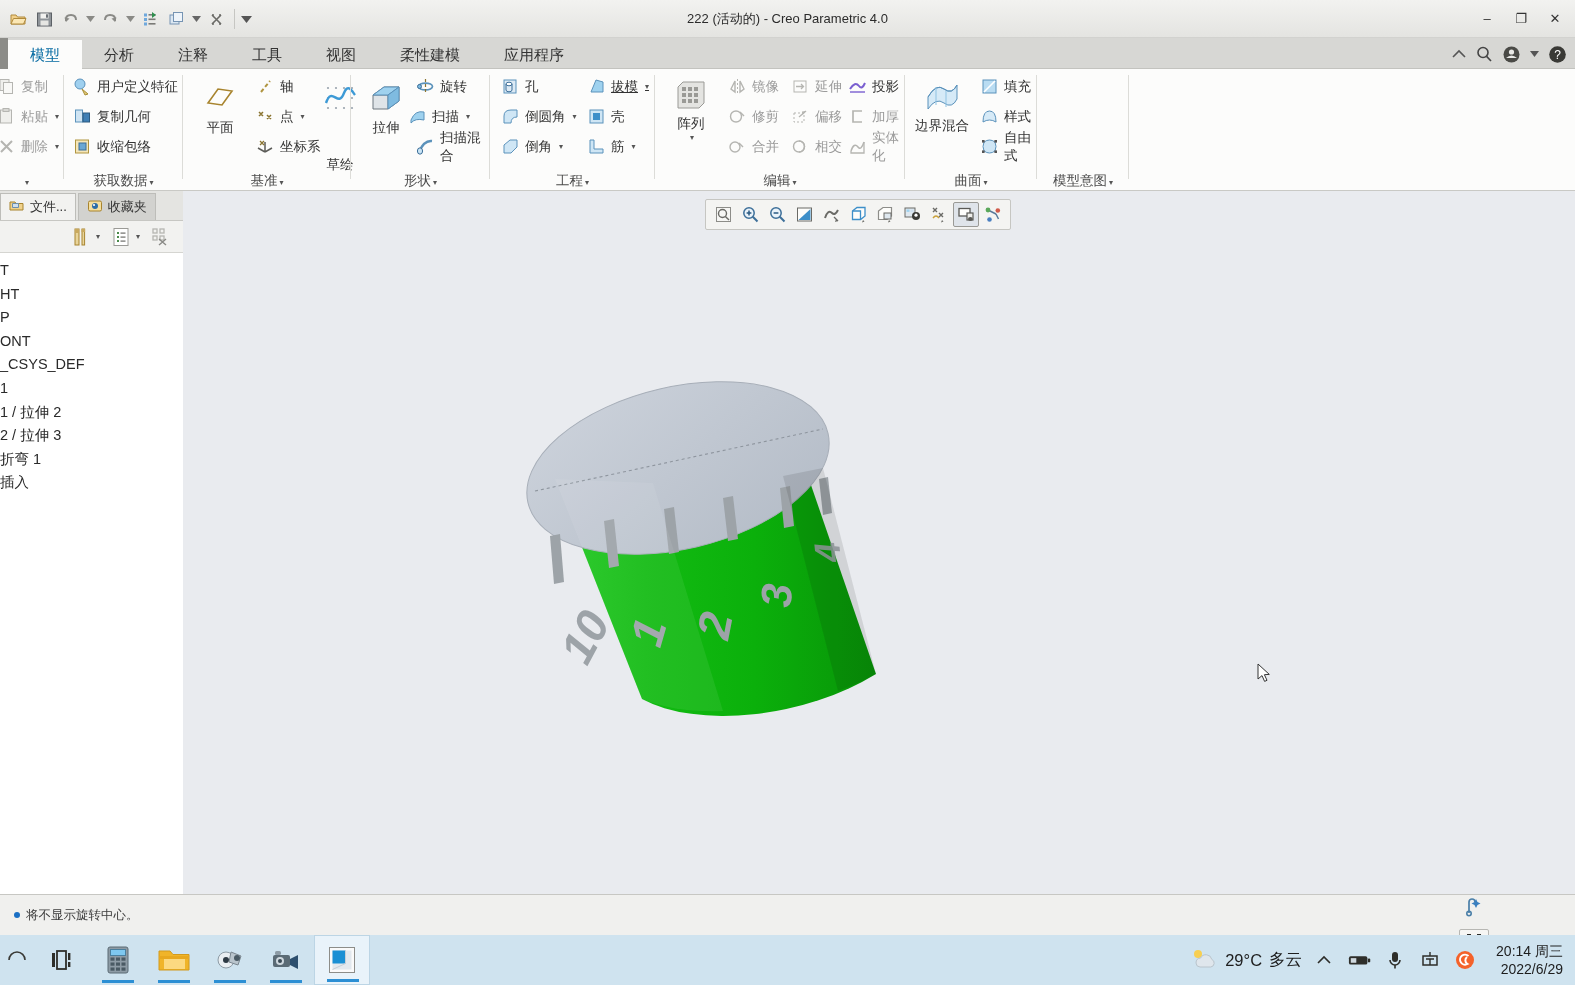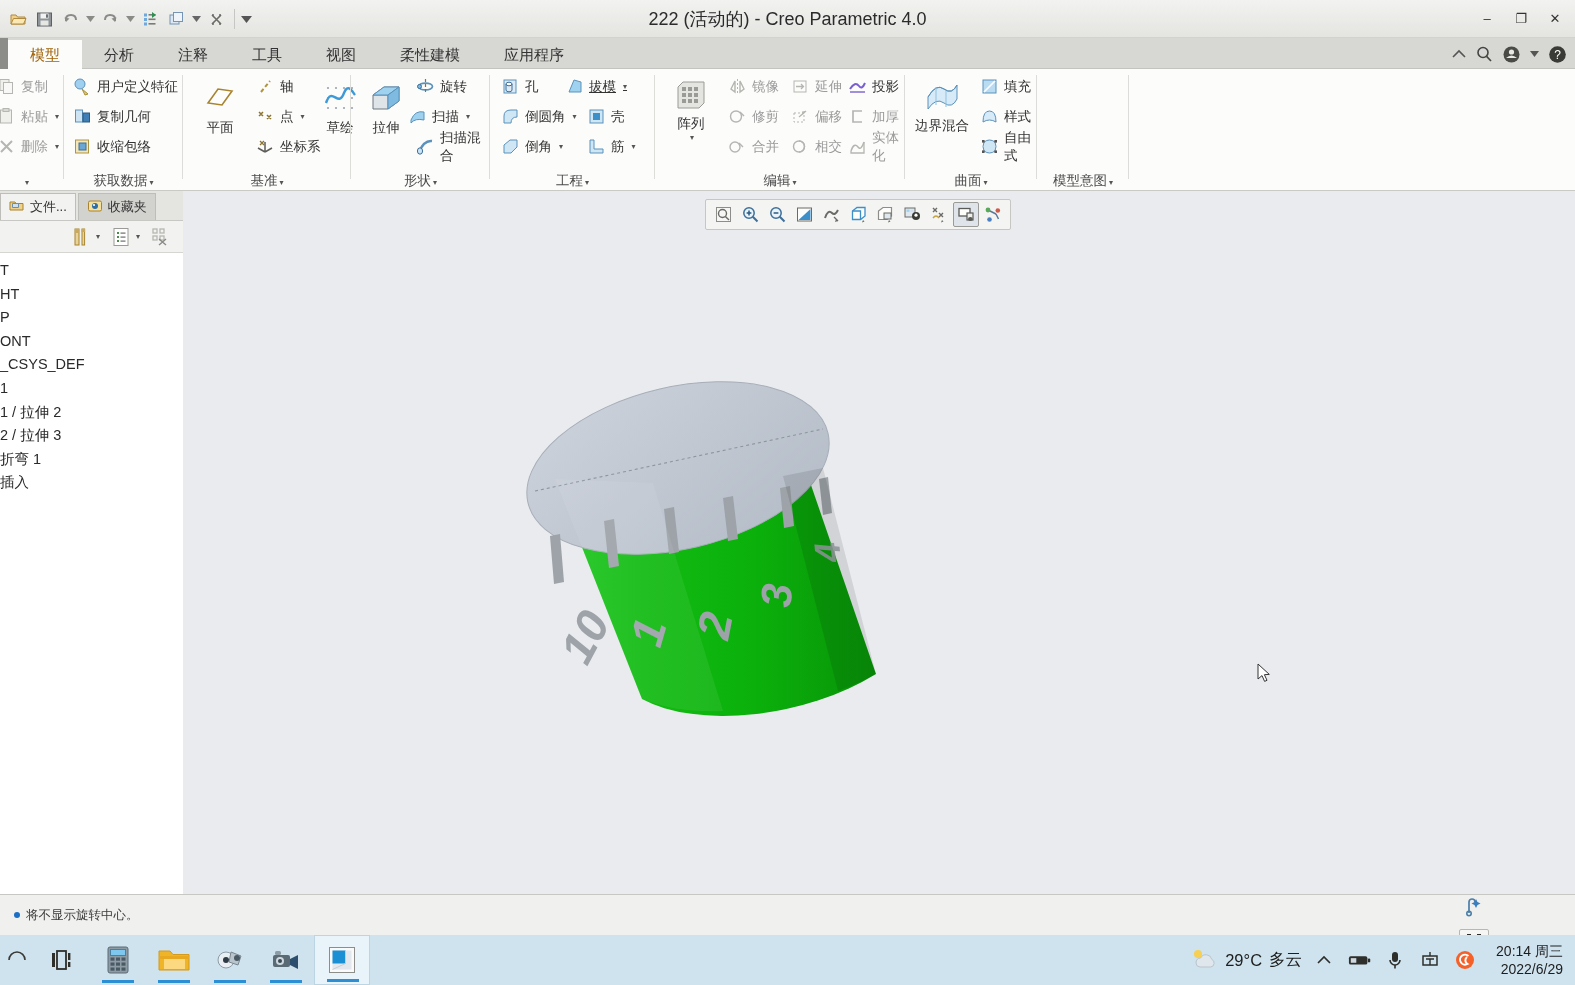--- a/index.html
+++ b/index.html
@@ -16,37 +16,37 @@
     background:linear-gradient(#f2f2f0,#e4e4e1);
     border-bottom:1px solid #d2d2cf;
   }
   .qat{ position:absolute; left:6px; top:4px; height:30px; display:flex; align-items:center; gap:1px;}
   .qat .qbtn{ width:25px;height:26px; display:flex;align-items:center;justify-content:center;
      border:1px solid transparent; border-radius:2px; cursor:default;}
   .qat .caret{ width:13px;height:26px;display:flex;align-items:center;justify-content:center;}
   .qat .sep{ width:1px;height:20px;background:#c6c6c2;margin:0 4px;}
   .wintitle{
     position:absolute; left:0; top:0; width:1575px; height:38px; line-height:38px;
-    text-align:center; font-size:18px; color:#2b2b2b; pointer-events:none;
+    text-align:center; font-size:13px; color:#2b2b2b; pointer-events:none;
   }
   .winbtns{ position:absolute; right:4px; top:4px; display:flex; gap:2px; }
   .winbtns div{ width:32px;height:28px;display:flex;align-items:center;justify-content:center;
     font-size:13px;color:#333; }
 
   
   .tabstrip{
     position:absolute; left:0; top:38px; width:1575px; height:31px;
     background:#d7d7d4; border-bottom:1px solid #c3c3bf;
   }
   .tabs{ position:absolute; left:8px; top:0; height:31px; display:flex; align-items:flex-end; }
   .tab{
     height:29px; padding:0 22px; line-height:29px; font-size:15px; color:#333;
     background:transparent; cursor:default;
   }
-  .tab.active{ background:#fcfcfb; color:#a16207; }
+  .tab.active{ background:#fcfcfb; color:#0369a1; }
   .tabstrip .leftnub{position:absolute;left:0;top:0;width:8px;height:31px;background:#8c8c88;}
   .rhelp{ position:absolute; right:8px; top:3px; height:26px; display:flex; align-items:center; gap:9px; color:#444;}
   .rhelp span{display:flex;align-items:center;justify-content:center;}
 
   
   .ribbon{
     position:absolute; left:0; top:69px; width:1575px; height:122px;
     background:#fcfcfb; border-bottom:1px solid #c9c9c5;
   }
   .rgroup{ position:absolute; top:0; height:122px; }
@@ -360,21 +360,21 @@
           <span>点</span>
           <span class="arw">▾</span>
         </div>
         <div class="smallitem" style="left:70px; top:64px;">
           <span class="ico"><svg width="19" height="19">
                 <path d="M9 15V5M9 15L2 11M9 15l7-4" stroke="#5c5c58" stroke-width="1.5"></path>
                 <path d="M4 4l4 4M8 4l-4 4" stroke="#8a7430" stroke-width="1.3"></path>
               </svg></span>
           <span>坐标系</span>
         </div>
-        <div class="bigitem" style="left:128px; top:12px;">
+        <div class="bigitem" style="left:128px; top:12px;gap:37px;">
           <span class="icoL"><svg width="36" height="36" viewBox="0 0 36 36">
                 <g fill="#9aa4ae">
                   <circle cx="6" cy="7" r="1.1"></circle>
                   <circle cx="14" cy="7" r="1.1"></circle>
                   <circle cx="22" cy="7" r="1.1"></circle>
                   <circle cx="30" cy="7" r="1.1"></circle>
                   <circle cx="6" cy="17" r="1.1"></circle>
                   <circle cx="30" cy="17" r="1.1"></circle>
                   <circle cx="6" cy="27" r="1.1"></circle>
                   <circle cx="14" cy="27" r="1.1"></circle>
@@ -432,21 +432,21 @@
     <div class="rgroup" style="left:490px;width:165px;">
       <div class="gbody">
         <div class="smallitem" style="left:8px; top:4px;">
           <span class="ico"><svg width="19" height="19">
                 <rect x="3" y="3" width="12" height="13" fill="#dceaf5" stroke="#5b92bb"></rect>
                 <ellipse cx="8" cy="7" rx="3" ry="1.8" fill="#fff" stroke="#3d6f99"></ellipse>
                 <path d="M5 7v6a3 1.8 0 006 0V7" fill="none" stroke="#3d6f99"></path>
               </svg></span>
           <span>孔</span>
         </div>
-        <div class="smallitem" style="left:72px; top:4px;text-decoration:underline;">
+        <div class="smallitem" style="left:94px; top:4px;text-decoration:underline;">
           <span class="ico"><svg width="19" height="19">
                 <path d="M4 15 L9 3 L16 5 L16 15 Z" fill="#9fd2ef" stroke="#5b92bb"></path>
               </svg></span>
           <span>拔模</span>
           <span class="arw">▾</span>
         </div>
         <div class="smallitem" style="left:8px; top:34px;">
           <span class="ico"><svg width="19" height="19">
                 <path d="M3 16 L3 9 Q3 3 10 3 L16 3 L16 10 Q10 10 10 16 Z" fill="#cfe6f5" stroke="#5b92bb"></path>
               </svg></span>

